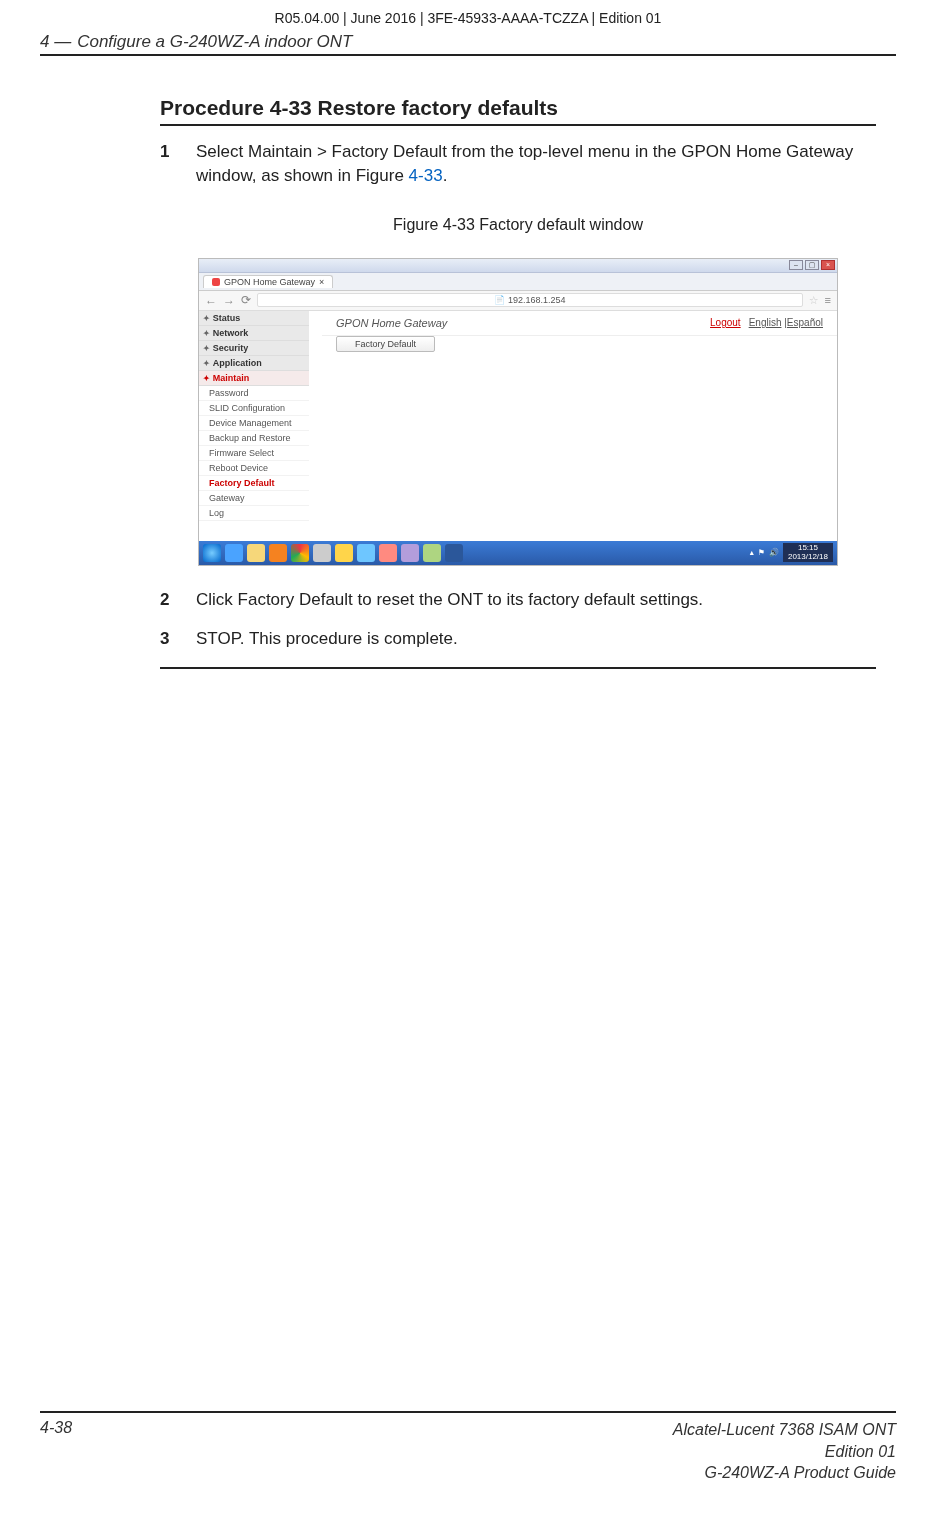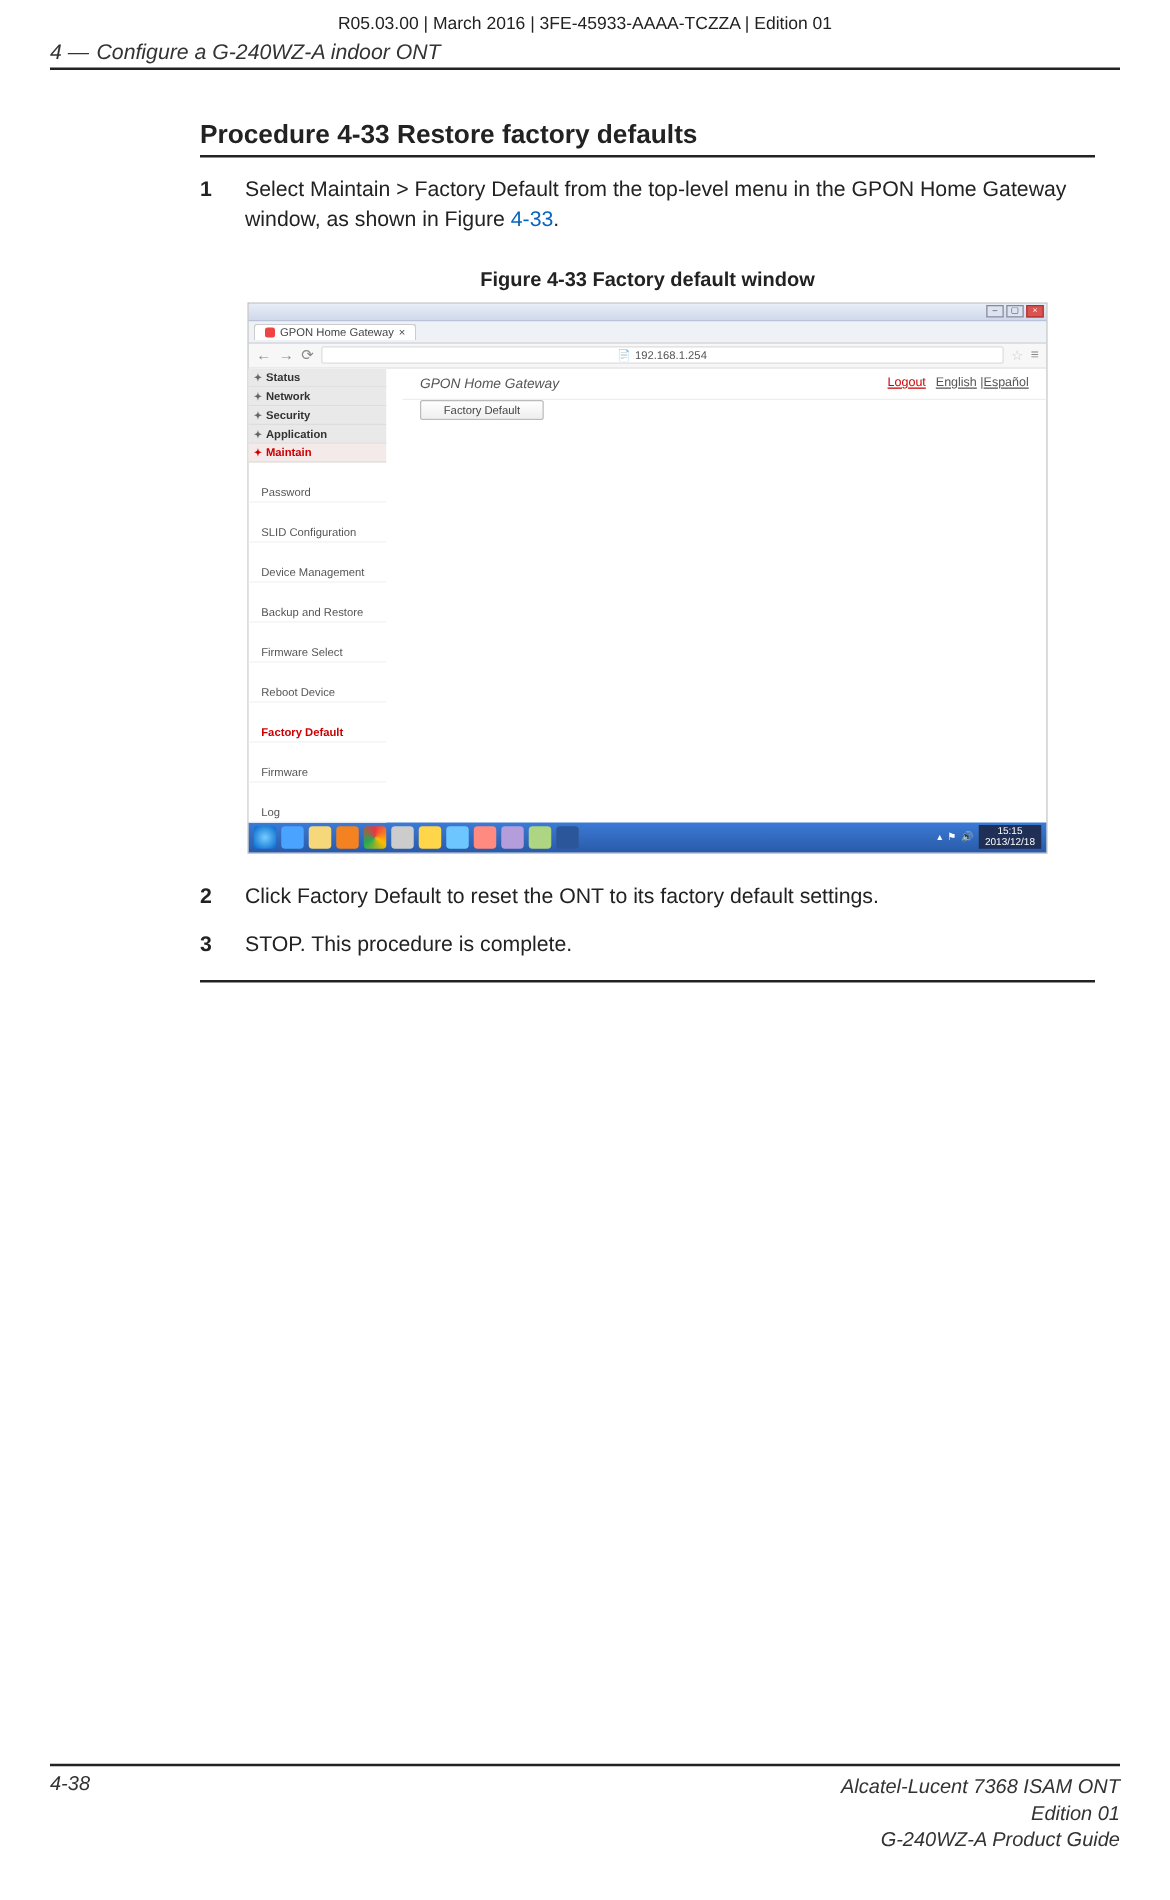--- a/index.html
+++ b/index.html
@@ -53,23 +53,23 @@
   }
   .step-num {
     font-weight: bold;
     width: 36px;
     flex: none;
   }
   .step-text { flex: 1; }
   .fig-link { color: #0563c1; }
   .fig-caption {
     text-align: center;
-    font-weight: bold;
+    font-weight: normal;
     font-size: 16px;
-    margin: 28px 0 8px 0;
+    margin: 28px 0 24px 0;
   }
   
   .screenshot {
     width: 640px;
     margin: 0 auto 22px auto;
     border: 1px solid #bbb;
     font-family: Arial, sans-serif;
     font-size: 10px;
     color: #444;
     background: #fff;
@@ -116,21 +116,21 @@
     width: 110px; background: #fff;
   }
   .ss-side .cat {
     background: #e9e9e9; border-bottom: 1px solid #ddd; padding: 2px 4px;
     font-size: 9px; font-weight: bold; color: #333;
   }
   .ss-side .cat.sel { color: #c00; background:#f5eaea; }
   .ss-side .cat::before { content: "✦"; font-size:8px; margin-right:3px; color:#666; }
   .ss-side .cat.sel::before { color:#c00; }
   .ss-side .sub {
-    padding: 2px 10px; font-size: 9px; color: #555; border-bottom: 1px solid #f2f2f2; margin-top: 17px;
+    padding: 2px 10px; font-size: 9px; color: #555; border-bottom: 1px solid #f2f2f2;
   }
   .ss-side .sub.sel { color: #c00; font-weight: bold; }
   .ss-main { flex: 1; }
   .ss-header {
     display: flex; justify-content: space-between; align-items: center;
     padding: 6px 14px; border-bottom: 1px solid #eee;
   }
   .ss-header .ghg { font-style: italic; color:#555; font-size:11px; }
   .ss-header .right { display:flex; align-items:center; gap:8px; font-size:10px; }
   .ss-header .logout { color:#c00; text-decoration: underline; }
@@ -161,21 +161,21 @@
   }
   .footer-rule { border:none; border-top:2px solid #222; margin-bottom:6px; }
   .footer-row {
     display:flex; justify-content:space-between; font-style: italic; font-size:16px; color:#333;
   }
   .footer-right { text-align:right; line-height:1.35;margin-left:24px; }
 </style>
 </head>
 <body>
 
-<div class="top-meta">R05.03.00 | March 2016 | 3FE-45933-AAAA-TCZZA | Edition 01</div>
+<div class="top-meta">R05.04.00 | June 2016 | 3FE-45933-AAAA-TCZZA | Edition 01</div>
 
 <div class="running-head">
   <span class="chap-num">4 —</span>
   <span>Configure a G-240WZ-A indoor ONT</span>
 </div>
 <hr class="running-head-rule">
 
 <div class="content">
 
   <div class="proc-title">Procedure 4-33  Restore factory defaults</div>
@@ -220,21 +220,21 @@
         <div class="cat">Security</div>
         <div class="cat">Application</div>
         <div class="cat sel">Maintain</div>
         <div class="sub">Password</div>
         <div class="sub">SLID Configuration</div>
         <div class="sub">Device Management</div>
         <div class="sub">Backup and Restore</div>
         <div class="sub">Firmware Select</div>
         <div class="sub">Reboot Device</div>
         <div class="sub sel">Factory Default</div>
-        <div class="sub">Firmware</div>
+        <div class="sub">Gateway</div>
         <div class="sub">Log</div>
       </div>
       <div class="ss-main">
         <div class="ss-header">
           <span class="ghg">GPON Home Gateway</span>
           <span class="right">
             <span class="logout">Logout</span>
             <span class="langs">
               <span>English</span> |<span>Español</span>
             </span>

